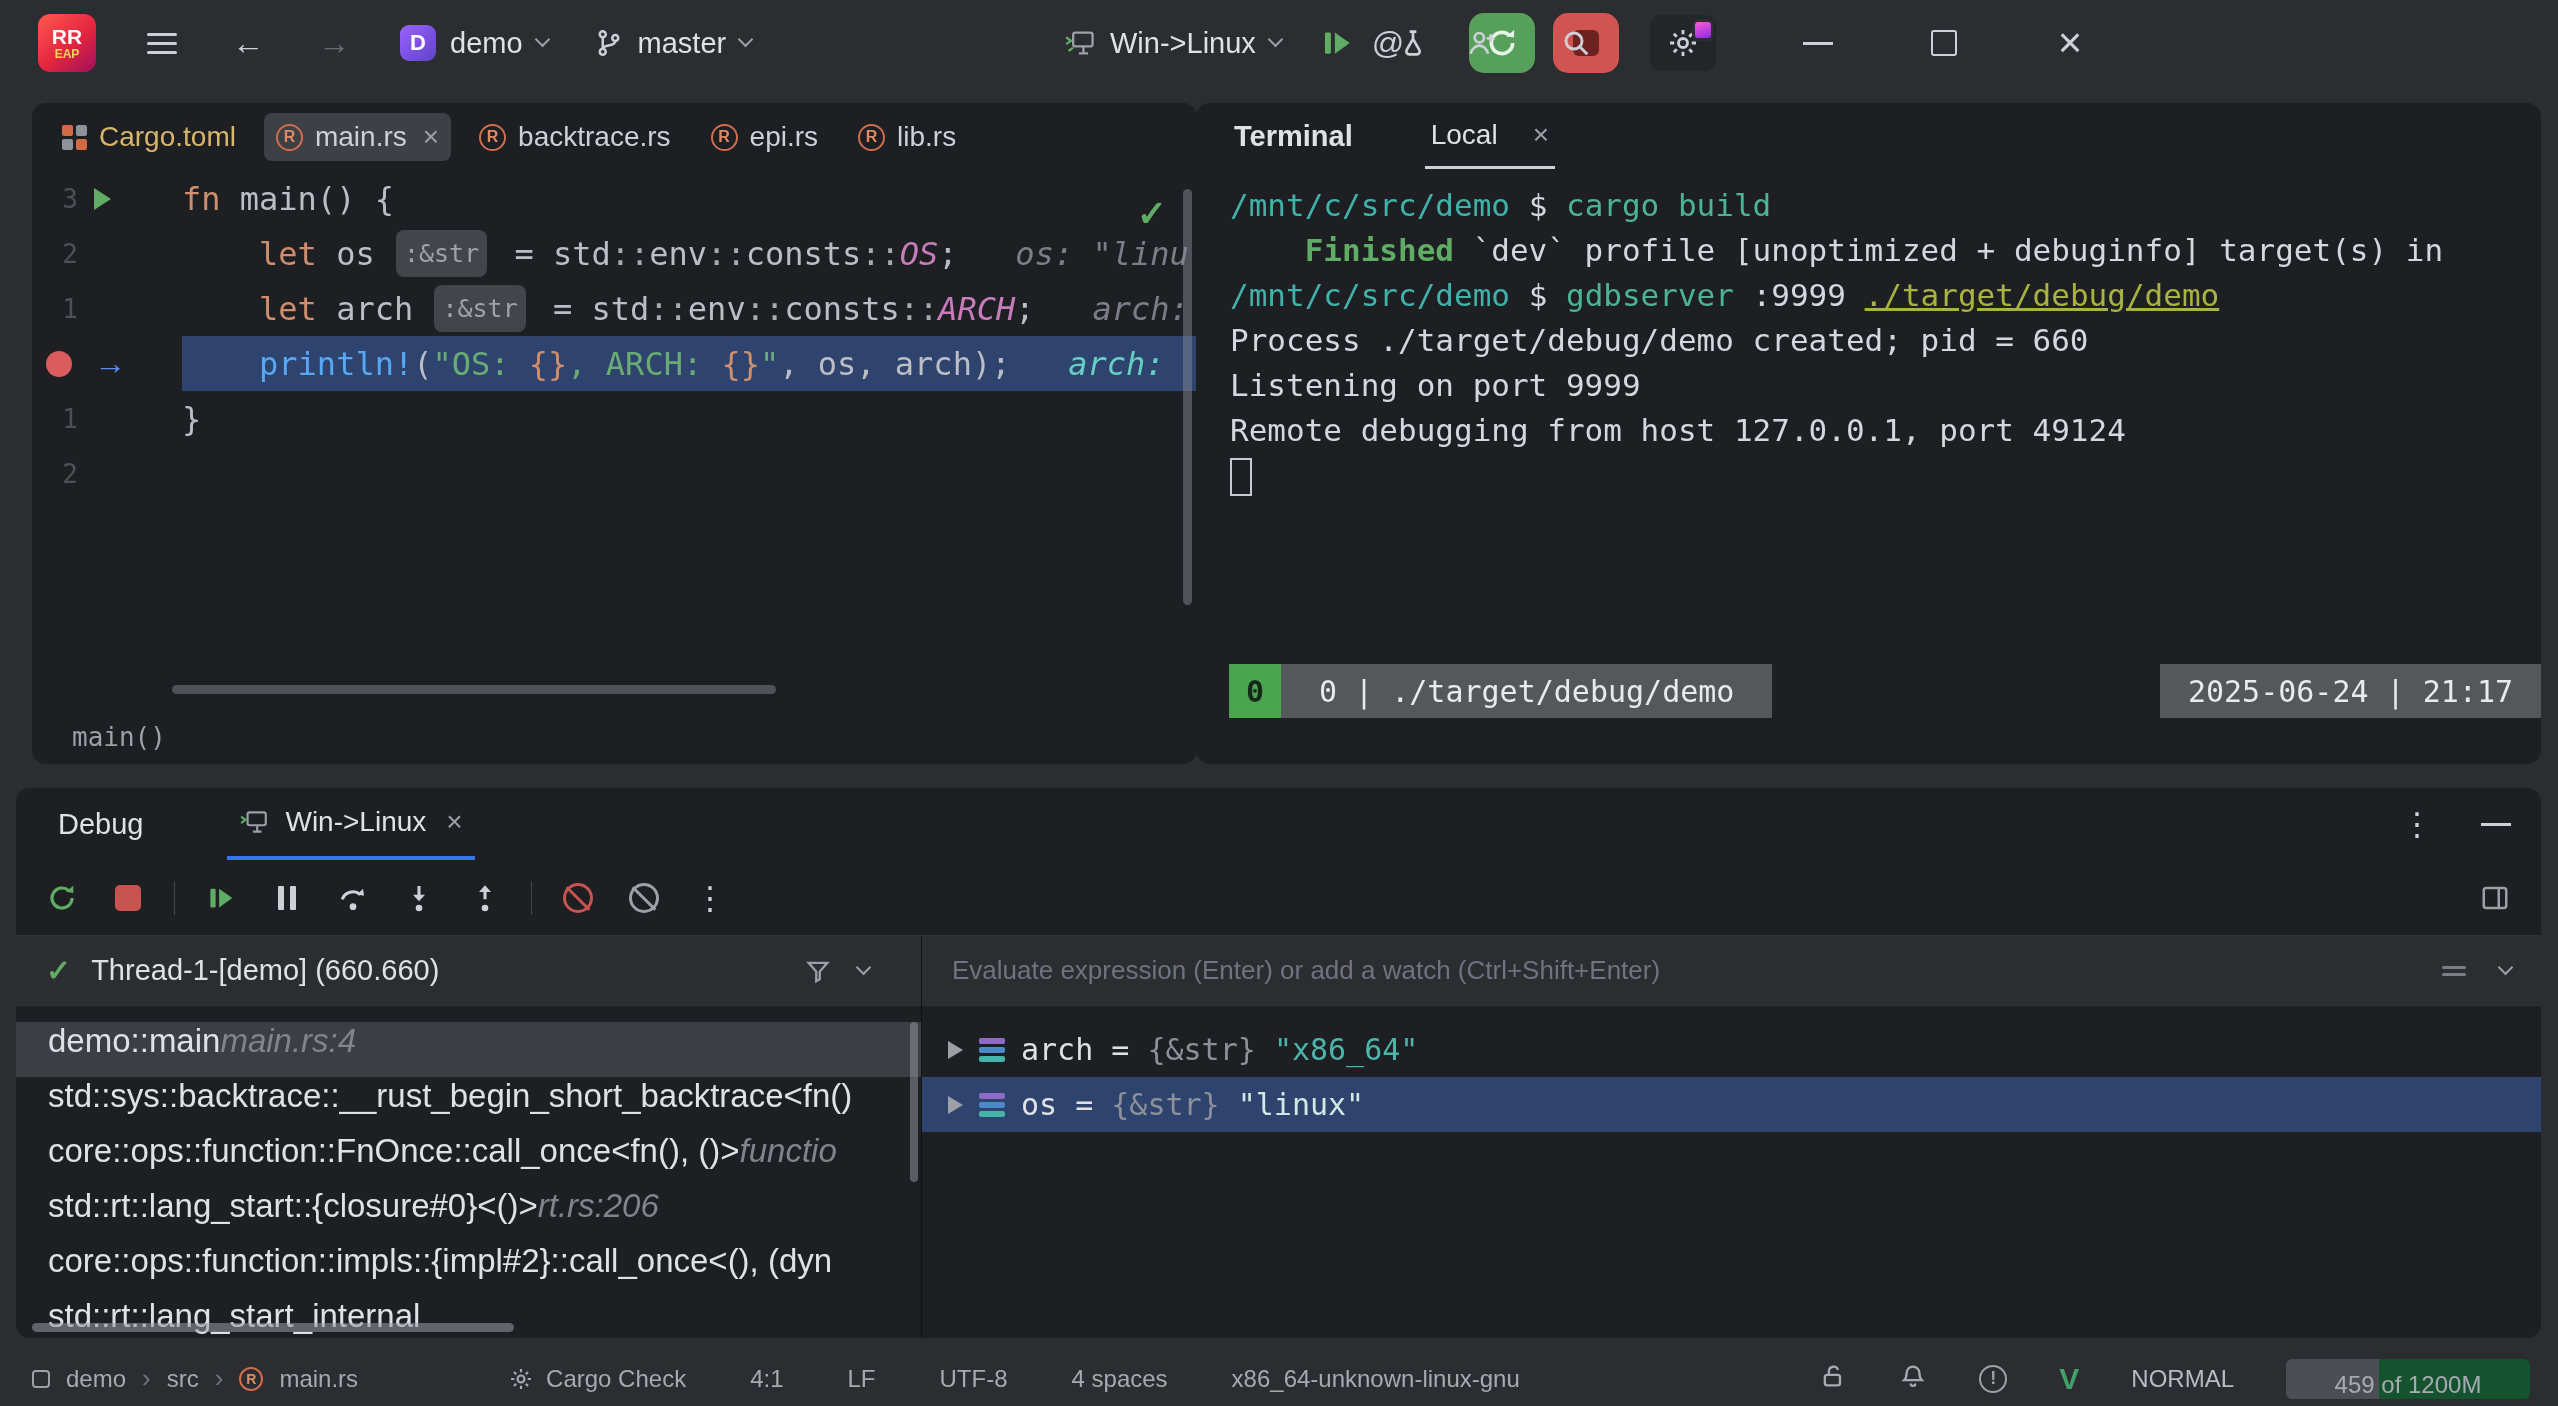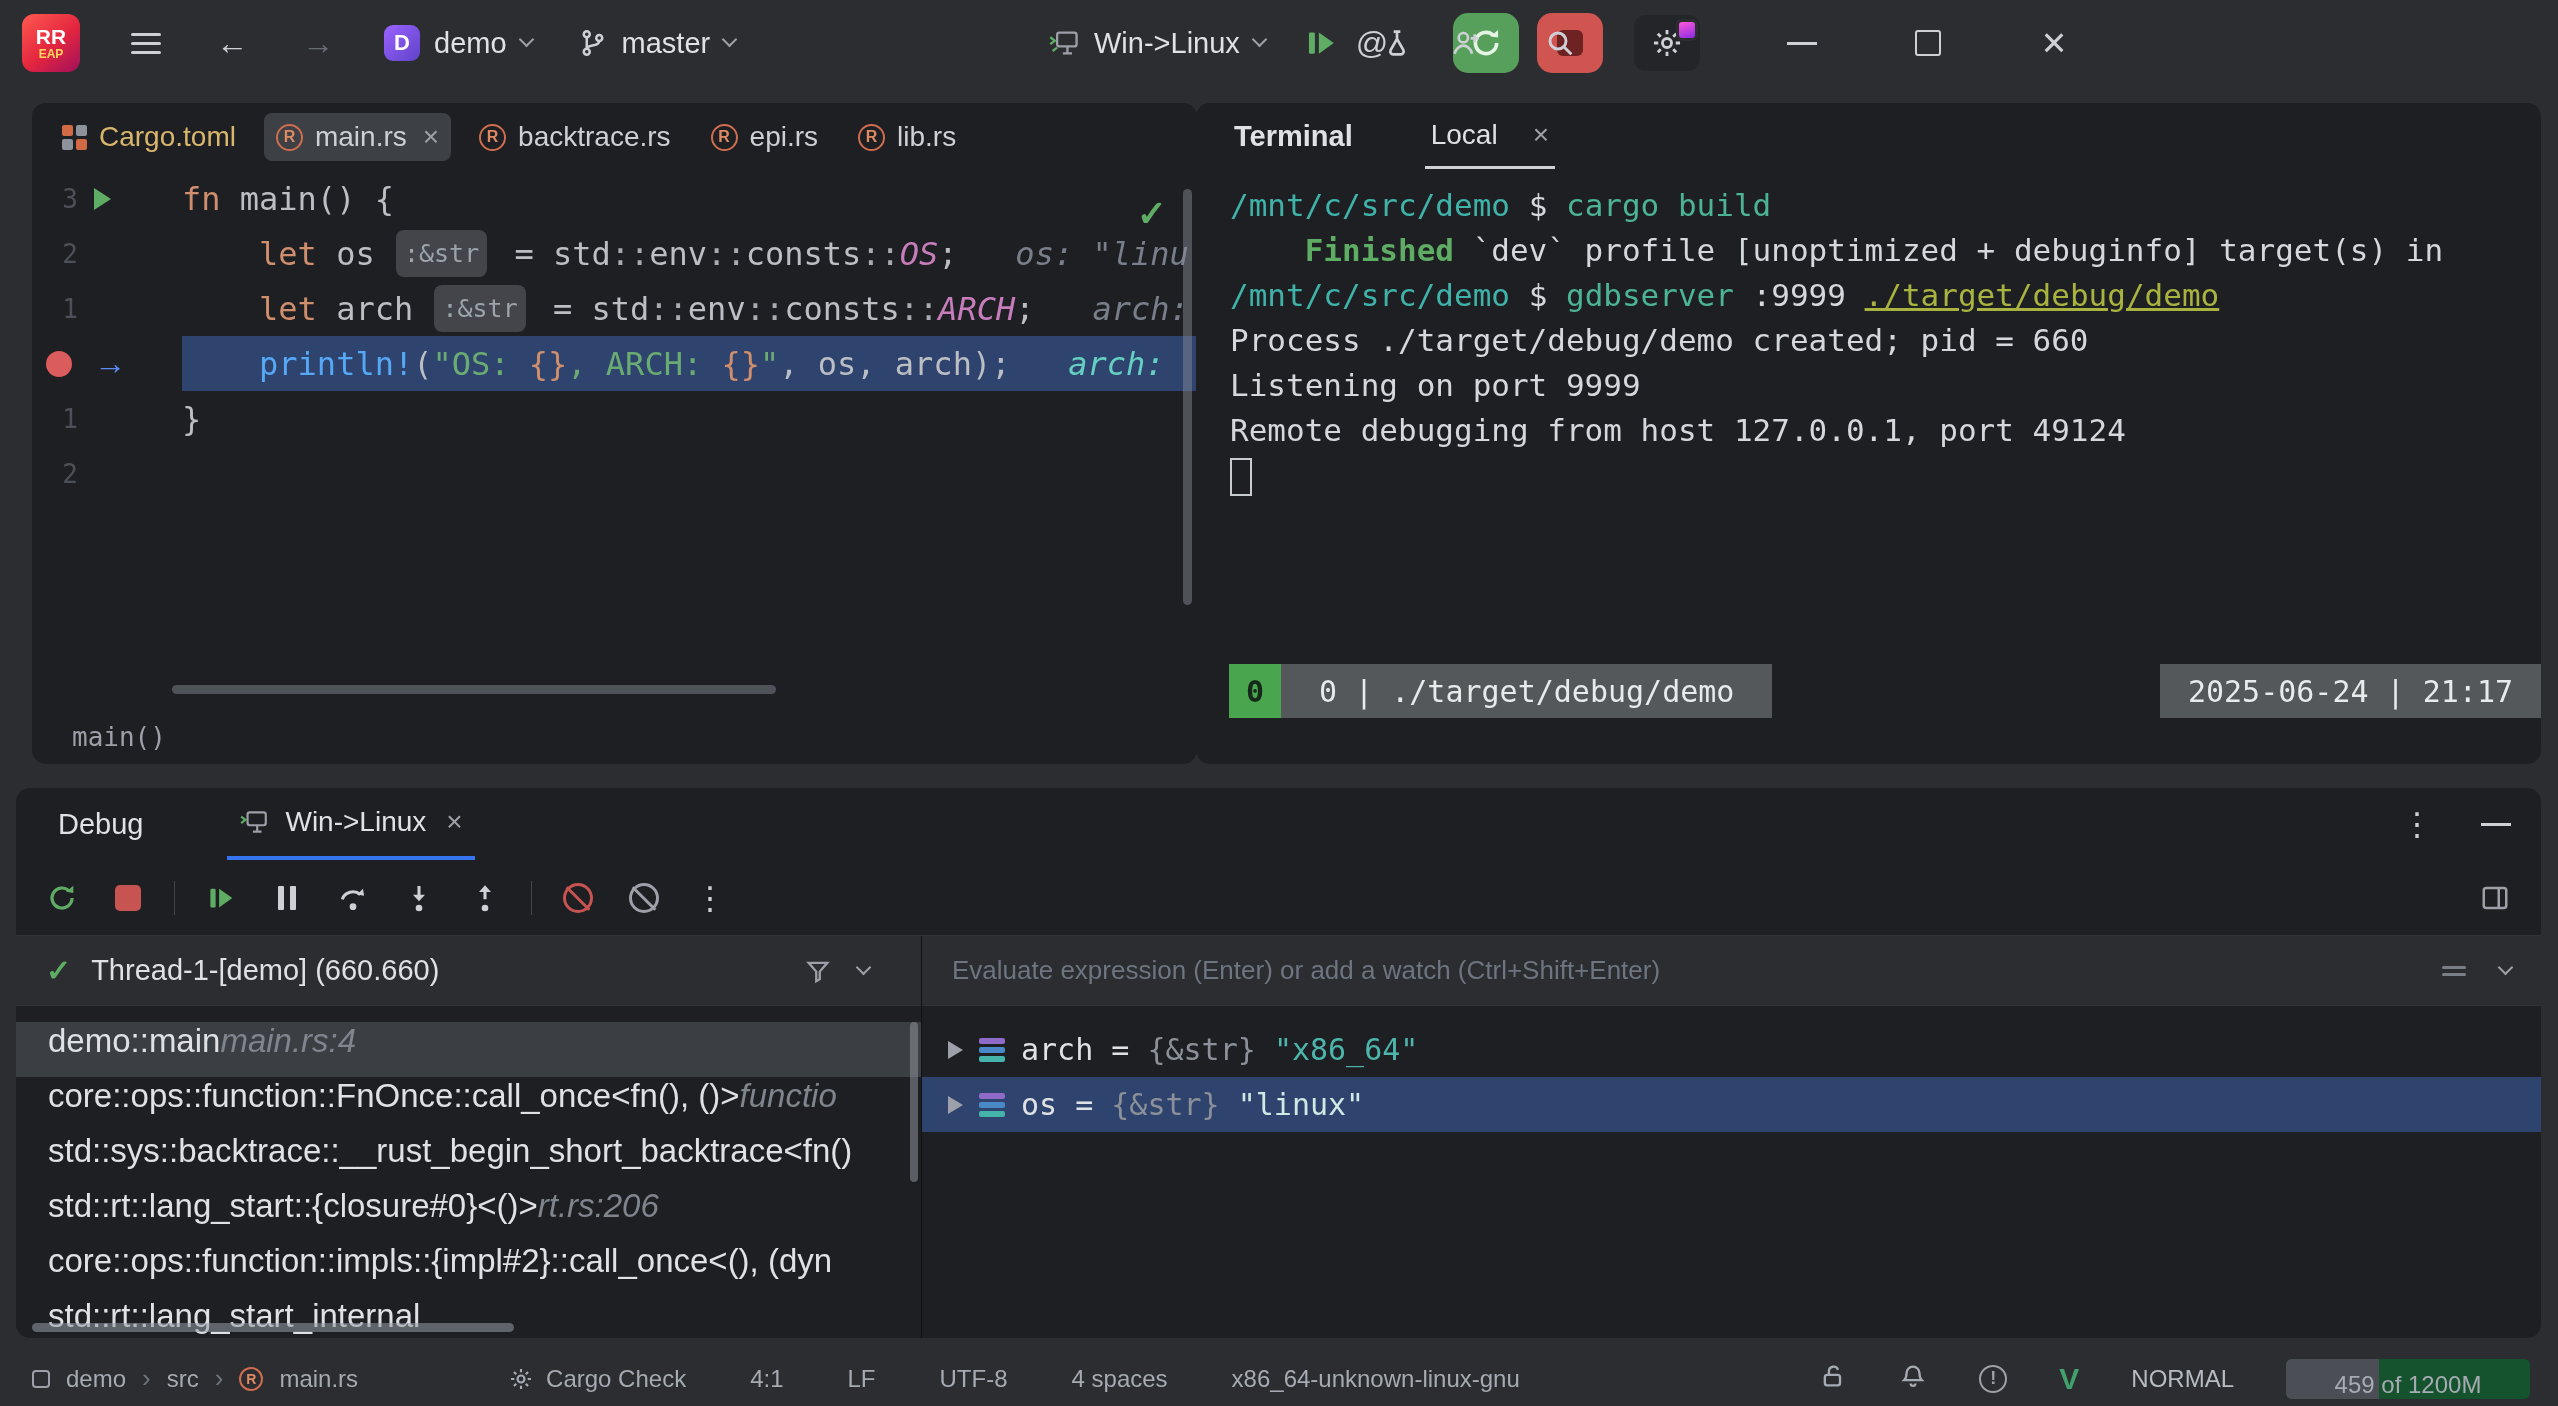--- a/index.html
+++ b/index.html
@@ -1,21 +1,21 @@
 <!DOCTYPE html>
 <html><head>
 <meta charset="utf-8">
 <style>
   *{margin:0;padding:0;box-sizing:border-box}
   html,body{background:#2b2d30}
   body{width:2558px;height:1406px;position:relative;overflow:hidden;
        font-family:"Liberation Sans",sans-serif;color:#dfe1e5}
 
   
-  #titlebar{position:absolute;left:0;top:0;width:2100px;height:86px}
+  #titlebar{position:absolute;left:16px;top:0;width:2100px;height:86px}
   .tb-left{position:absolute;left:22px;top:0;height:86px;display:flex;align-items:center;gap:46px}
   .tb-mid{position:absolute;left:1048px;top:0;height:86px;display:flex;align-items:center;gap:36px}
   .tb-right{position:absolute;right:26px;top:0;height:86px;display:flex;align-items:center;gap:54px}
   .icon-btn{display:flex;align-items:center;justify-content:center;min-width:40px;height:46px;color:#ced0d6}
   .glyph32{font-size:32px;color:#ced0d6}
   .dim{color:#686c74}
   .logo{width:58px;height:58px;border-radius:12px;display:flex;flex-direction:column;align-items:center;justify-content:center;
         background:linear-gradient(140deg,#ff5a4f 0%,#e3253f 55%,#a0105c 100%)}
   .logo-rr{font-size:21px;font-weight:800;color:#fff;line-height:22px}
   .logo-eap{font-size:12px;font-weight:700;color:#ffd75e;line-height:13px}
@@ -461,26 +461,26 @@
           </svg>
         </span>
         <span class="chev" style="margin-right:22px"></span>
       </div>
       <div class="frames">
           <div class="frame-row sel">
             <span class="frame-text">demo::main</span>
             <span class="frame-loc"> main.rs:4</span>
           </div>
           <div class="frame-row">
+            <span class="frame-text">std::sys::backtrace::__rust_begin_short_backtrace&lt;fn()</span>
+            <span class="frame-loc"></span>
+          </div>
+          <div class="frame-row">
             <span class="frame-text">core::ops::function::FnOnce::call_once&lt;fn(), ()&gt; </span>
             <span class="frame-loc">functio</span>
-          </div>
-          <div class="frame-row">
-            <span class="frame-text">std::sys::backtrace::__rust_begin_short_backtrace&lt;fn()</span>
-            <span class="frame-loc"></span>
           </div>
           <div class="frame-row">
             <span class="frame-text">std::rt::lang_start::{closure#0}&lt;()&gt; </span>
             <span class="frame-loc">rt.rs:206</span>
           </div>
           <div class="frame-row">
             <span class="frame-text">core::ops::function::impls::{impl#2}::call_once&lt;(), (dyn </span>
             <span class="frame-loc"></span>
           </div>
           <div class="frame-row">

